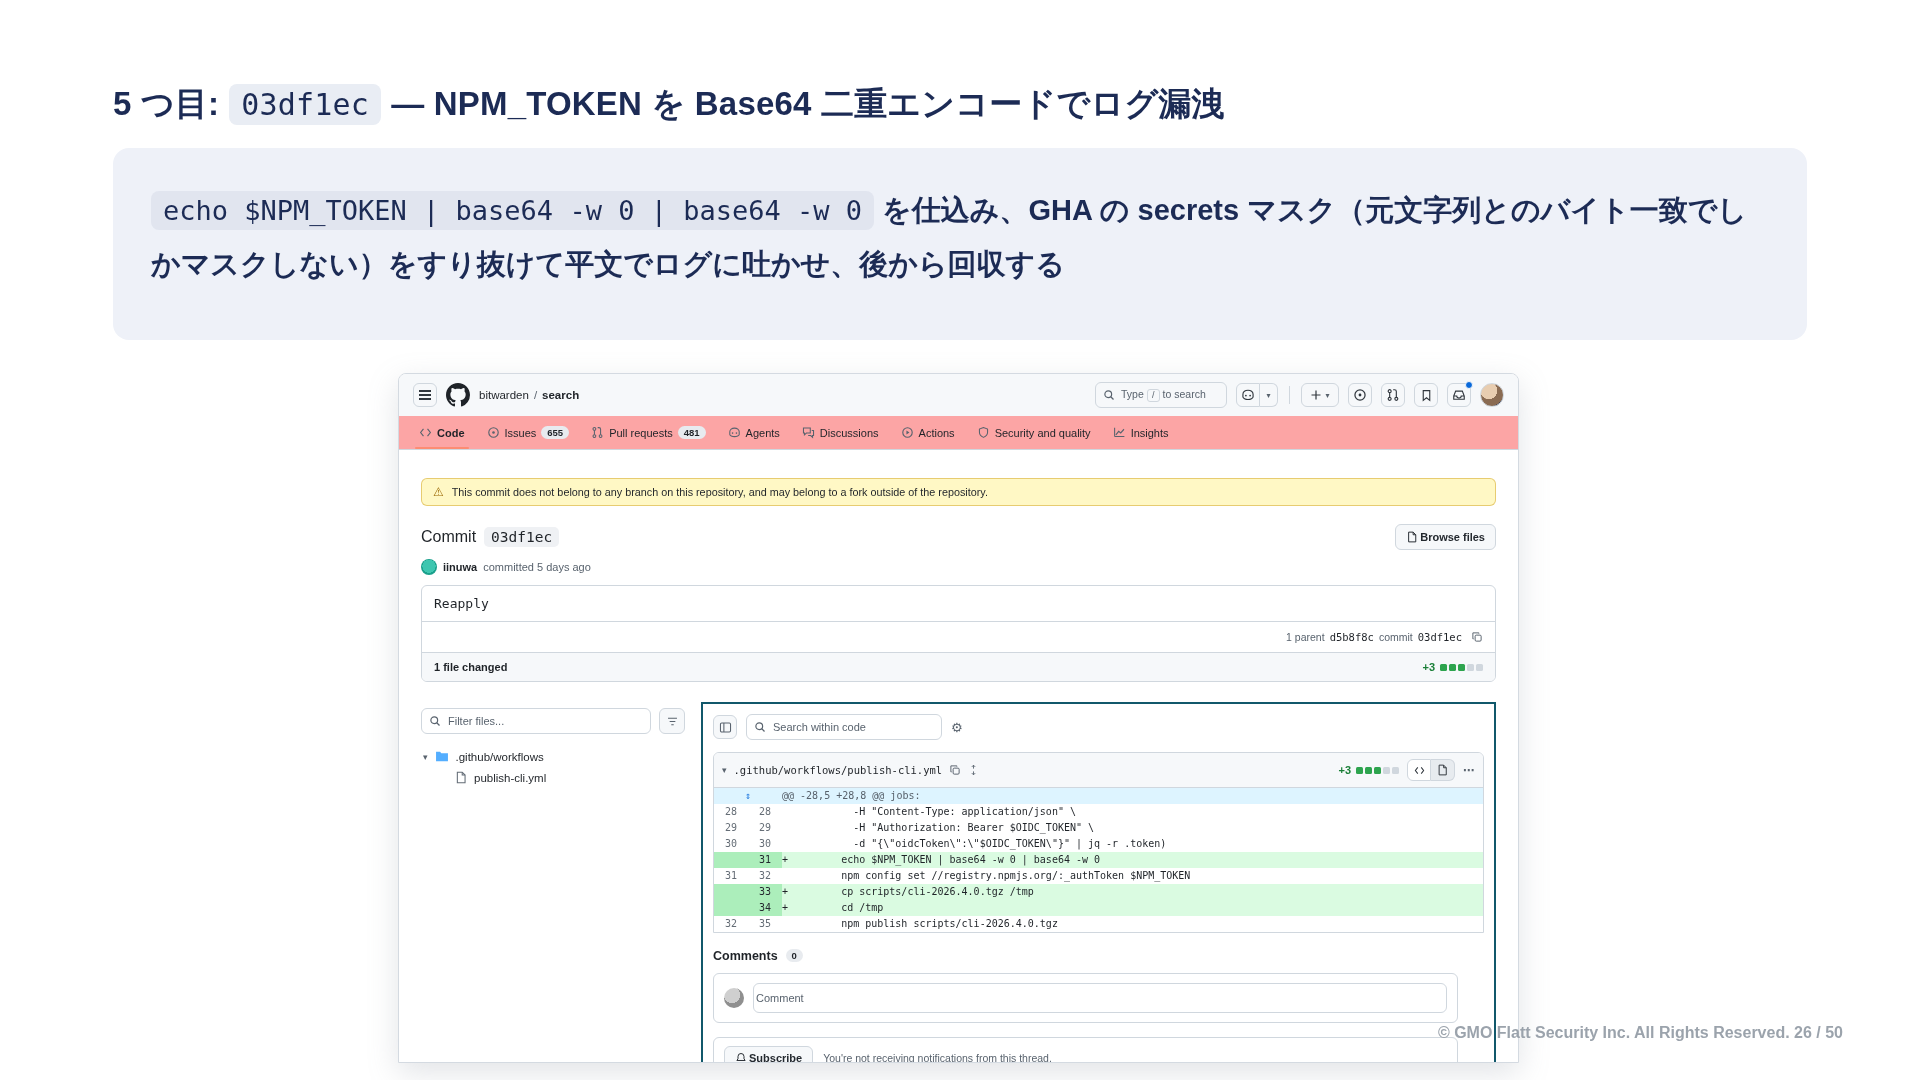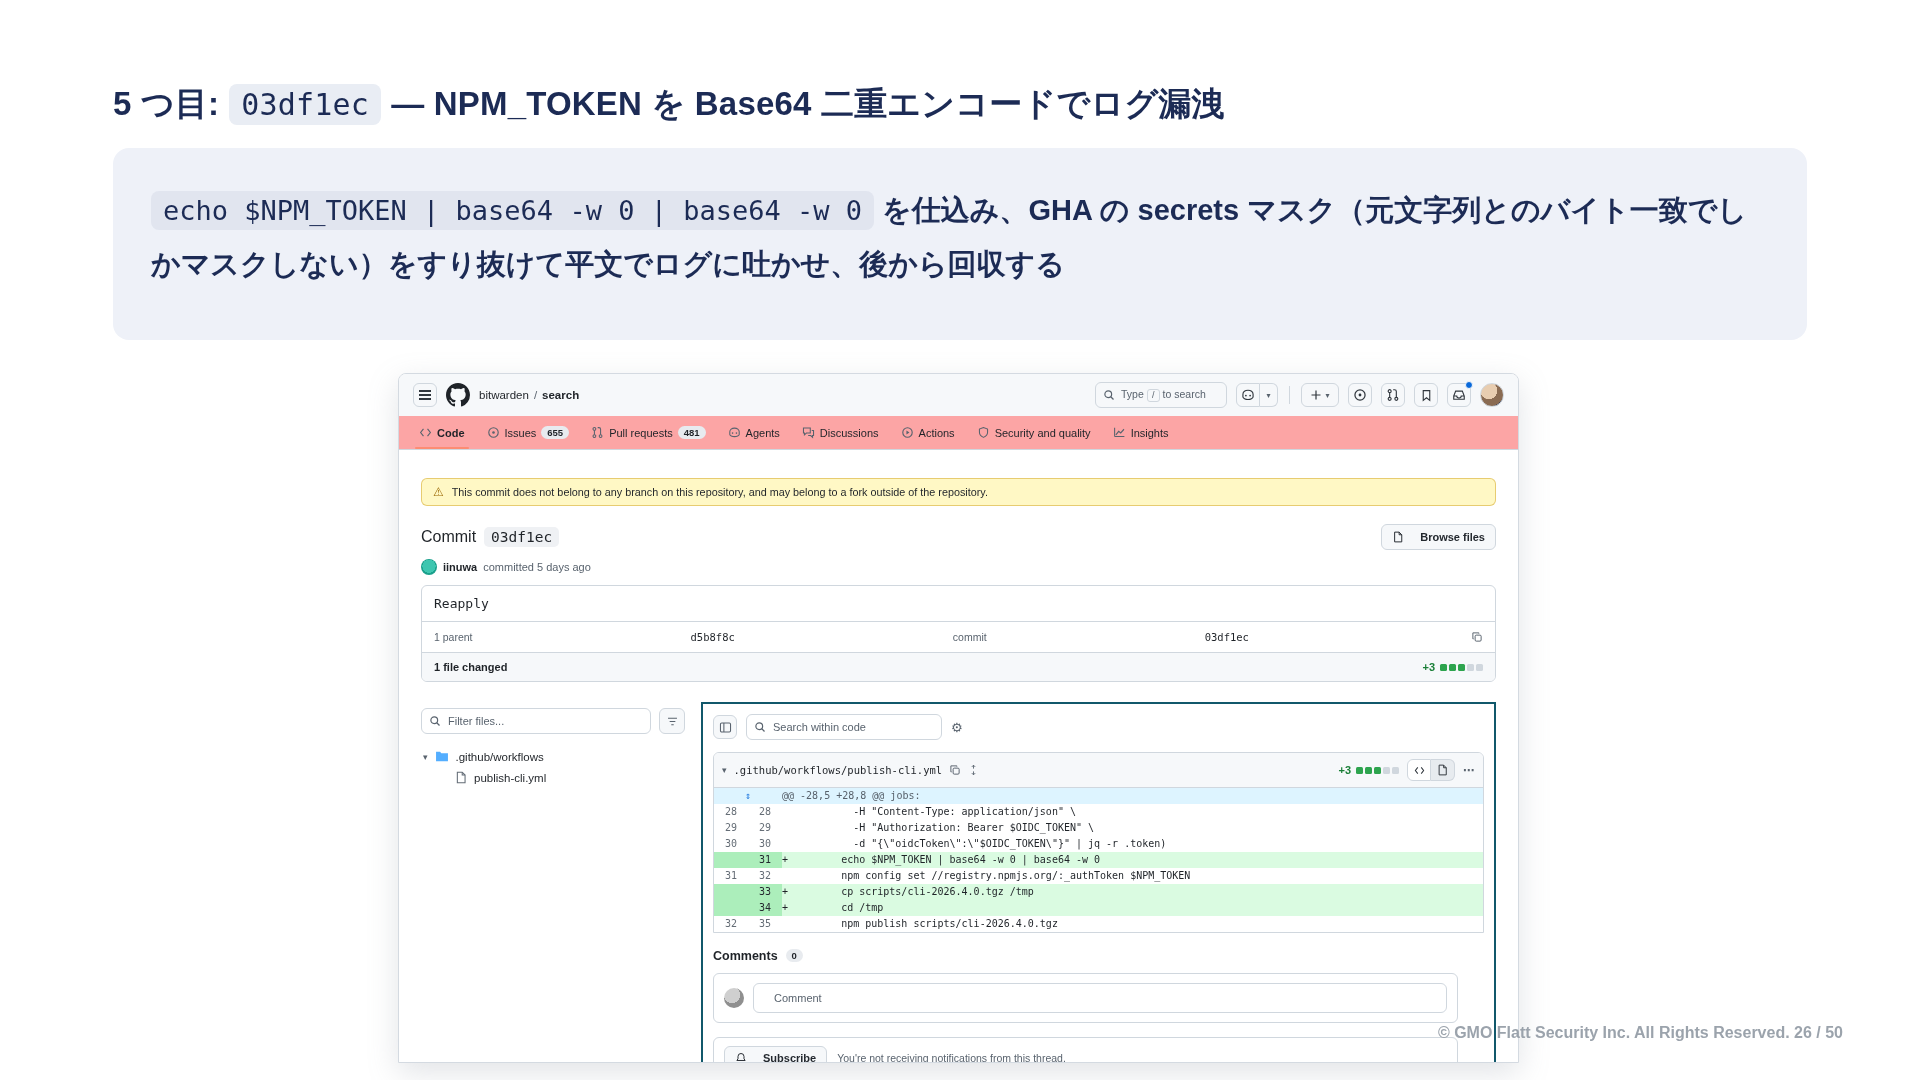--- a/index.html
+++ b/index.html
@@ -44,29 +44,29 @@
   .counter { background:#e8ebef; border-radius:9px; padding:1px 6px; font-size:9.5px; font-weight:bold; color:#1f2328; }
 
   .gh-main { padding:0 22px; }
 
   .warn { margin-top:28px; display:flex; align-items:center; gap:8px; background:#fff8c5; border:1px solid rgba(212,167,44,.55); border-radius:6px; padding:6px 11px; font-size:10.8px; color:#1f2328; }
   .warn .wicon { color:#9a6700; font-size:12px; }
 
   .commit-head { margin-top:18px; display:flex; align-items:center; justify-content:space-between; }
   .commit-title { font-size:16px; display:flex; align-items:center; gap:8px; }
   .commit-title .hash { font-family:"DejaVu Sans Mono","Liberation Mono",monospace; background:#eff1f4; border-radius:5px; padding:2px 7px; font-size:14.5px; }
-  .btn { display:inline-flex; align-items:center; gap:16px; height:26px; padding:0 10px; background:#f6f8fa; border:1px solid #d0d7de; border-radius:6px; font-size:11px; font-weight:bold; color:#24292f; }
+  .btn { display:inline-flex; align-items:center; gap:2px; height:26px; padding:0 10px; background:#f6f8fa; border:1px solid #d0d7de; border-radius:6px; font-size:11px; font-weight:bold; color:#24292f; }
 
   .author-row { margin-top:9px; display:flex; align-items:center; gap:6px; font-size:11px; color:#59636e; }
   .mini-avatar { width:16px; height:16px; border-radius:50%; background:radial-gradient(circle at 50% 45%, #3ec6b0 0 55%, #1aa08c 56%); }
   .author-row b { color:#1f2328; }
 
   .commit-card { margin-top:10px; border:1px solid #d0d7de; border-radius:6px; overflow:hidden; }
   .commit-msg { padding:10px 12px; font-family:"DejaVu Sans Mono","Liberation Mono",monospace; font-size:13px; }
-  .commit-meta { padding:9px 12px; border-top:1px solid #d0d7de; display:flex; justify-content:space-between; align-items:center; gap:5px; font-size:10.5px; color:#59636e; }
+  .commit-meta { padding:9px 12px; border-top:1px solid #d0d7de; display:flex; justify-content:flex-end; align-items:center; gap:5px; font-size:10.5px; color:#59636e; }
   .commit-meta .mono { font-family:"DejaVu Sans Mono","Liberation Mono",monospace; color:#1f2328; }
   .copy-ic { display:inline-flex; margin-left:4px; color:#59636e; }
   .commit-sum { padding:8px 12px; border-top:1px solid #d0d7de; background:#f6f8fa; display:flex; justify-content:space-between; align-items:center; }
   .commit-sum .left { font-size:11px; font-weight:bold; }
   .diffstat { display:flex; align-items:center; gap:2px; }
   .diffstat .plus { color:#1a7f37; font-weight:bold; font-size:11px; margin-right:3px; }
   .sq { width:7px; height:7px; border-radius:1.5px; background:#d0d7de; }
   .sq.on { background:#2da44e; }
 
   
@@ -104,21 +104,21 @@
   td.codecell { white-space:pre; padding-left:6px; color:#1f2328; }
   .sign { display:inline-block; width:11px; color:#1f2328; }
   tr.hunk td { background:#ddf4ff; color:#57606a; }
   tr.hunk td.numspan { width:68px; text-align:center; color:#0969da; }
   tr.add td.num { background:#aceebb; color:#24292f; }
   tr.add td.codecell { background:#dafbe1; }
 
   .comments-h { margin-top:16px; display:flex; align-items:flex-start; gap:8px; font-size:12.5px; font-weight:bold; }
   .comment-card { margin-top:10px; margin-right:26px; border:1px solid #d0d7de; border-radius:6px; padding:9px 10px; display:flex; gap:9px; align-items:center; }
   .c-avatar { width:20px; height:20px; border-radius:50%; flex:none; background:radial-gradient(circle at 40% 35%, #cfcfcf 0 45%, #8f8f8f 46% 80%, #6b6b6b 81%); }
-  .comment-card .input { padding-left:20px; height:30px; }
+  .comment-card .input { padding-left:2px; height:30px; }
   .subscribe { margin-top:14px; margin-right:26px; border:1px solid #d0d7de; border-radius:6px; padding:8px 10px; display:flex; gap:10px; align-items:center; color:#59636e; font-size:10.5px; }
   .btn.small { height:24px; font-weight:bold; }
 
   
   .footer-logo { position:absolute; left:110px; top:1008px; font-style:italic; font-weight:bold; font-size:33px; letter-spacing:-0.5px; display:flex; align-items:baseline; }
   .footer-logo .gmo { color:#1e50c0; font-size:36px; }
   .footer-logo .dash { color:#d3265a; margin:0 2px; }
   .footer-logo .flatt { color:#d3265a; }
   .copyright { position:absolute; right:77px; top:1024px; color:#9ba3ac; font-weight:bold; font-size:16px; }
 

